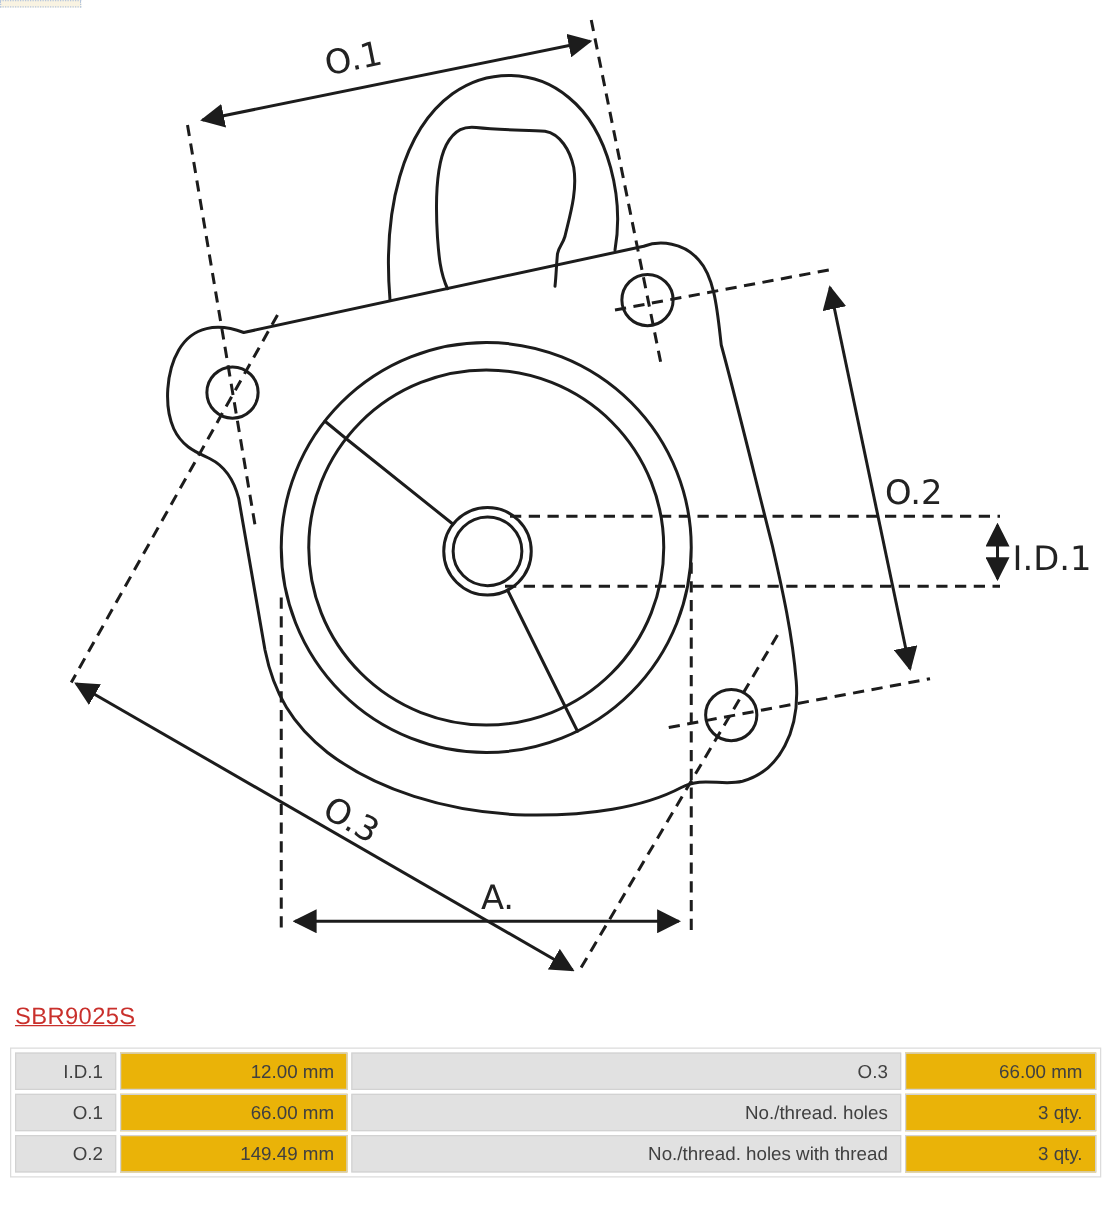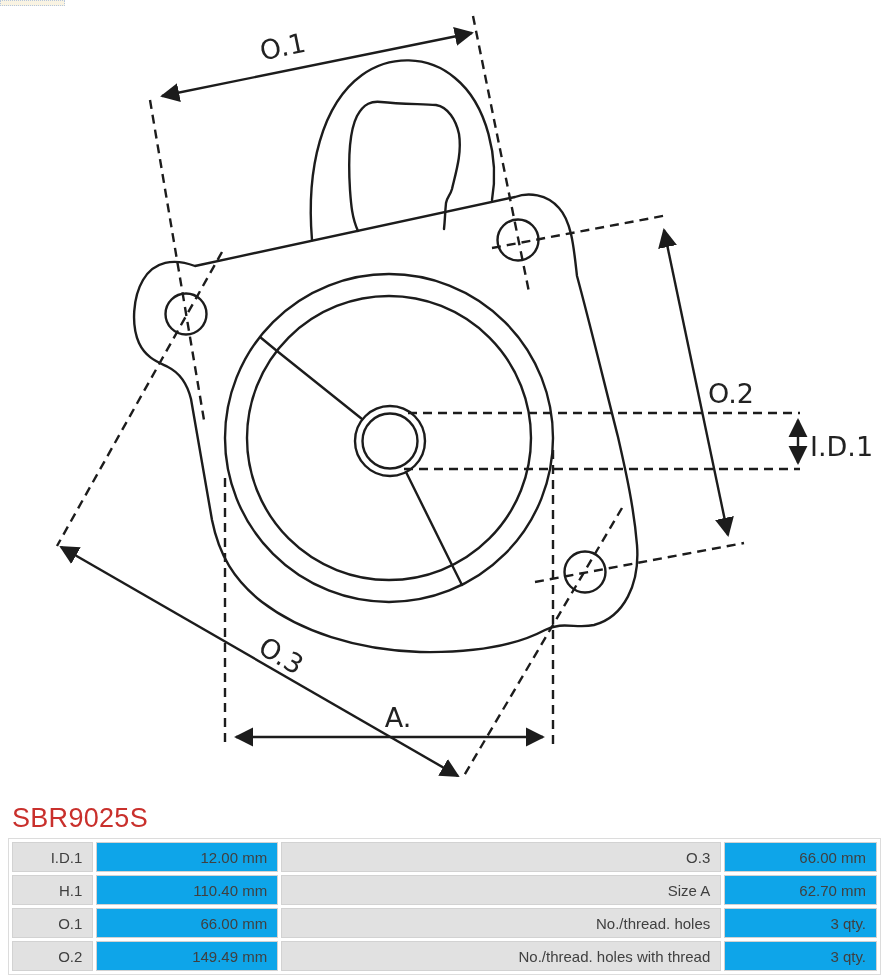--- a/index.html
+++ b/index.html
@@ -2,28 +2,28 @@
 <html><head>
 <meta charset="utf-8">
 <style>
   html,body{margin:0;padding:0;background:#ffffff;width:889px;height:979px;overflow:hidden;
             font-family:"Liberation Sans","DejaVu Sans",sans-serif;}
   .sheet{position:relative;width:889px;height:979px;background:#fff;}
   .artifact-strip{position:absolute;left:0;top:0;width:63px;height:4px;background:#f8f1dd;
                   border:1px dotted #a9bdd8;opacity:.85;}
   .drawing{position:absolute;left:0;top:0;}
   .dim-label{font-family:"DejaVu Sans","Liberation Sans",sans-serif;fill:#222;font-size:27px;}
-  .part-title{position:absolute;left:12px;top:803px;font-size:27px;color:#c9302c;
-              letter-spacing:.3px;}
+  .part-title{position:absolute;left:12px;top:803px;font-size:19px;color:#c9302c;
+              letter-spacing:.3px;text-decoration:underline;}
   table.spec{position:absolute;left:8px;top:838px;border-collapse:separate;border-spacing:3px;
              table-layout:fixed;width:873px;border:1px solid #dcdcdc;}
   table.spec td{height:24px;padding:2px 10px;font-size:15px;color:#404040;text-align:right;
                 border:1px solid #d2d2d2;vertical-align:middle;white-space:nowrap;overflow:hidden;}
   td.key{background:#e1e1e1;}
-  td.val{background:#0ea5e9;}
+  td.val{background:#eab308;}
   col.c1{width:81px;} col.c2{width:181px;} col.c3{width:438px;} col.c4{width:152px;}
 </style>
 </head>
 <body>
 
 <div class="sheet">
 
   <div class="artifact-strip"></div>
 
   <svg class="drawing" width="889" height="800" viewBox="0 0 889 800">
@@ -113,26 +113,20 @@
         <col class="c4">
       </colgroup>
     <tbody>
         <tr>
           <td class="key">I.D.1</td>
           <td class="val">12.00 mm</td>
           <td class="key">O.3</td>
           <td class="val">66.00 mm</td>
         </tr>
         <tr>
-          <td class="key">H.1</td>
-          <td class="val">110.40 mm</td>
-          <td class="key">Size A</td>
-          <td class="val">62.70 mm</td>
-        </tr>
-        <tr>
           <td class="key">O.1</td>
           <td class="val">66.00 mm</td>
           <td class="key">No./thread. holes</td>
           <td class="val">3 qty.</td>
         </tr>
         <tr>
           <td class="key">O.2</td>
           <td class="val">149.49 mm</td>
           <td class="key">No./thread. holes with thread</td>
           <td class="val">3 qty.</td>

